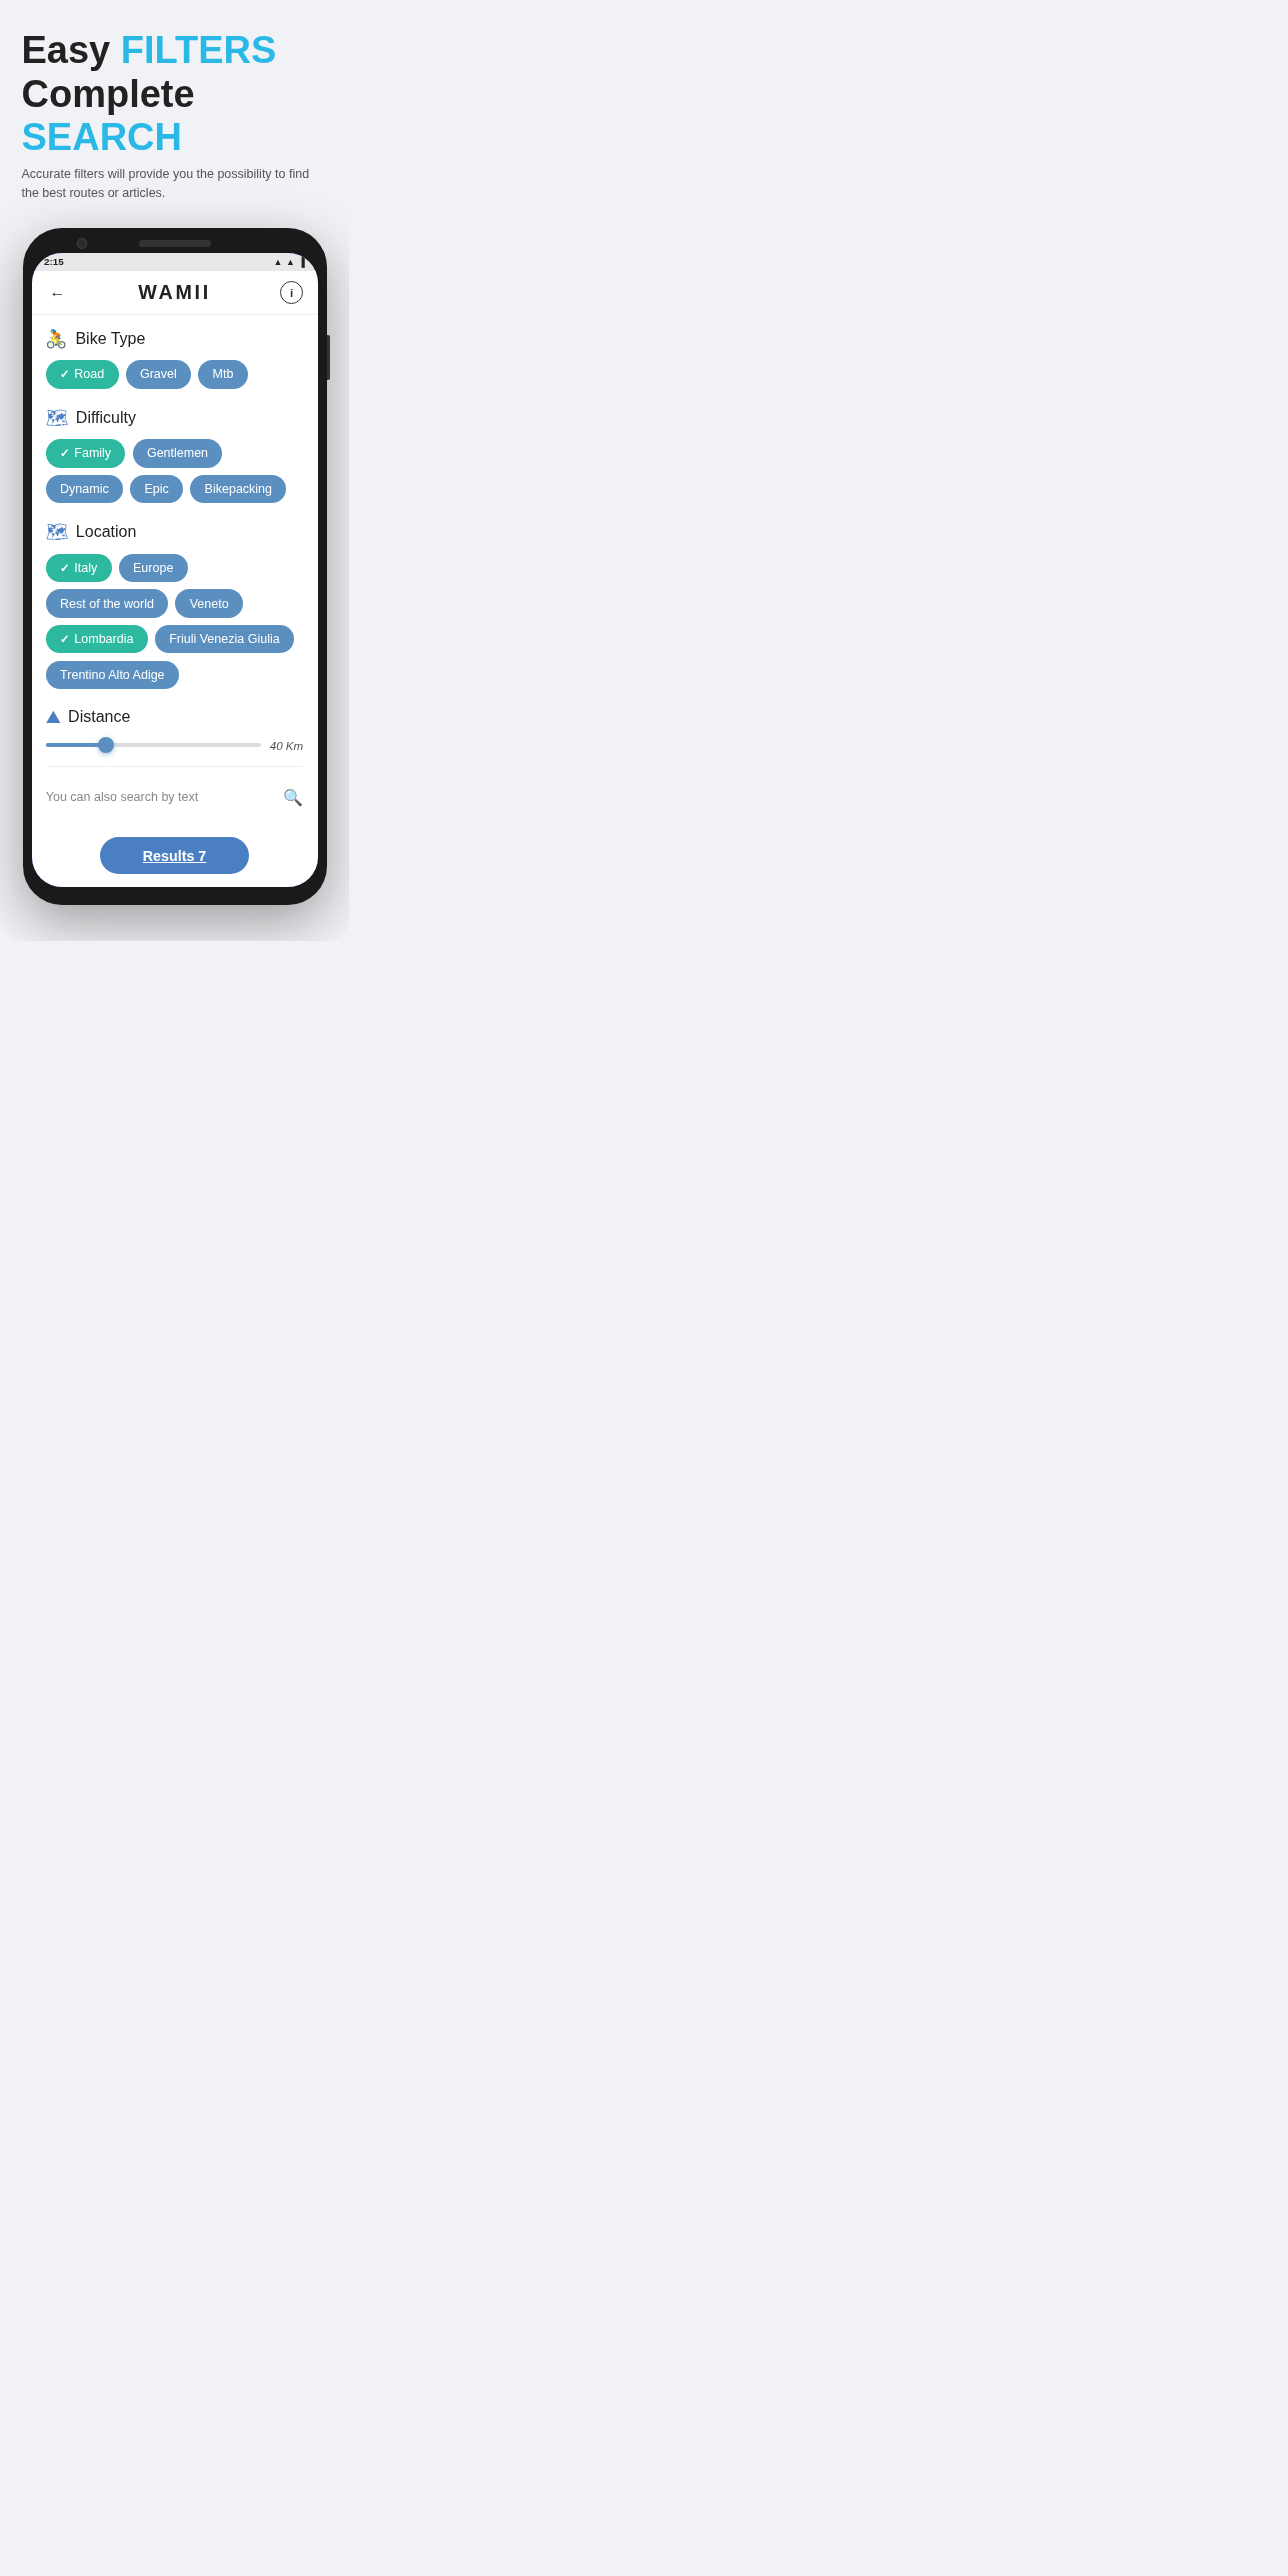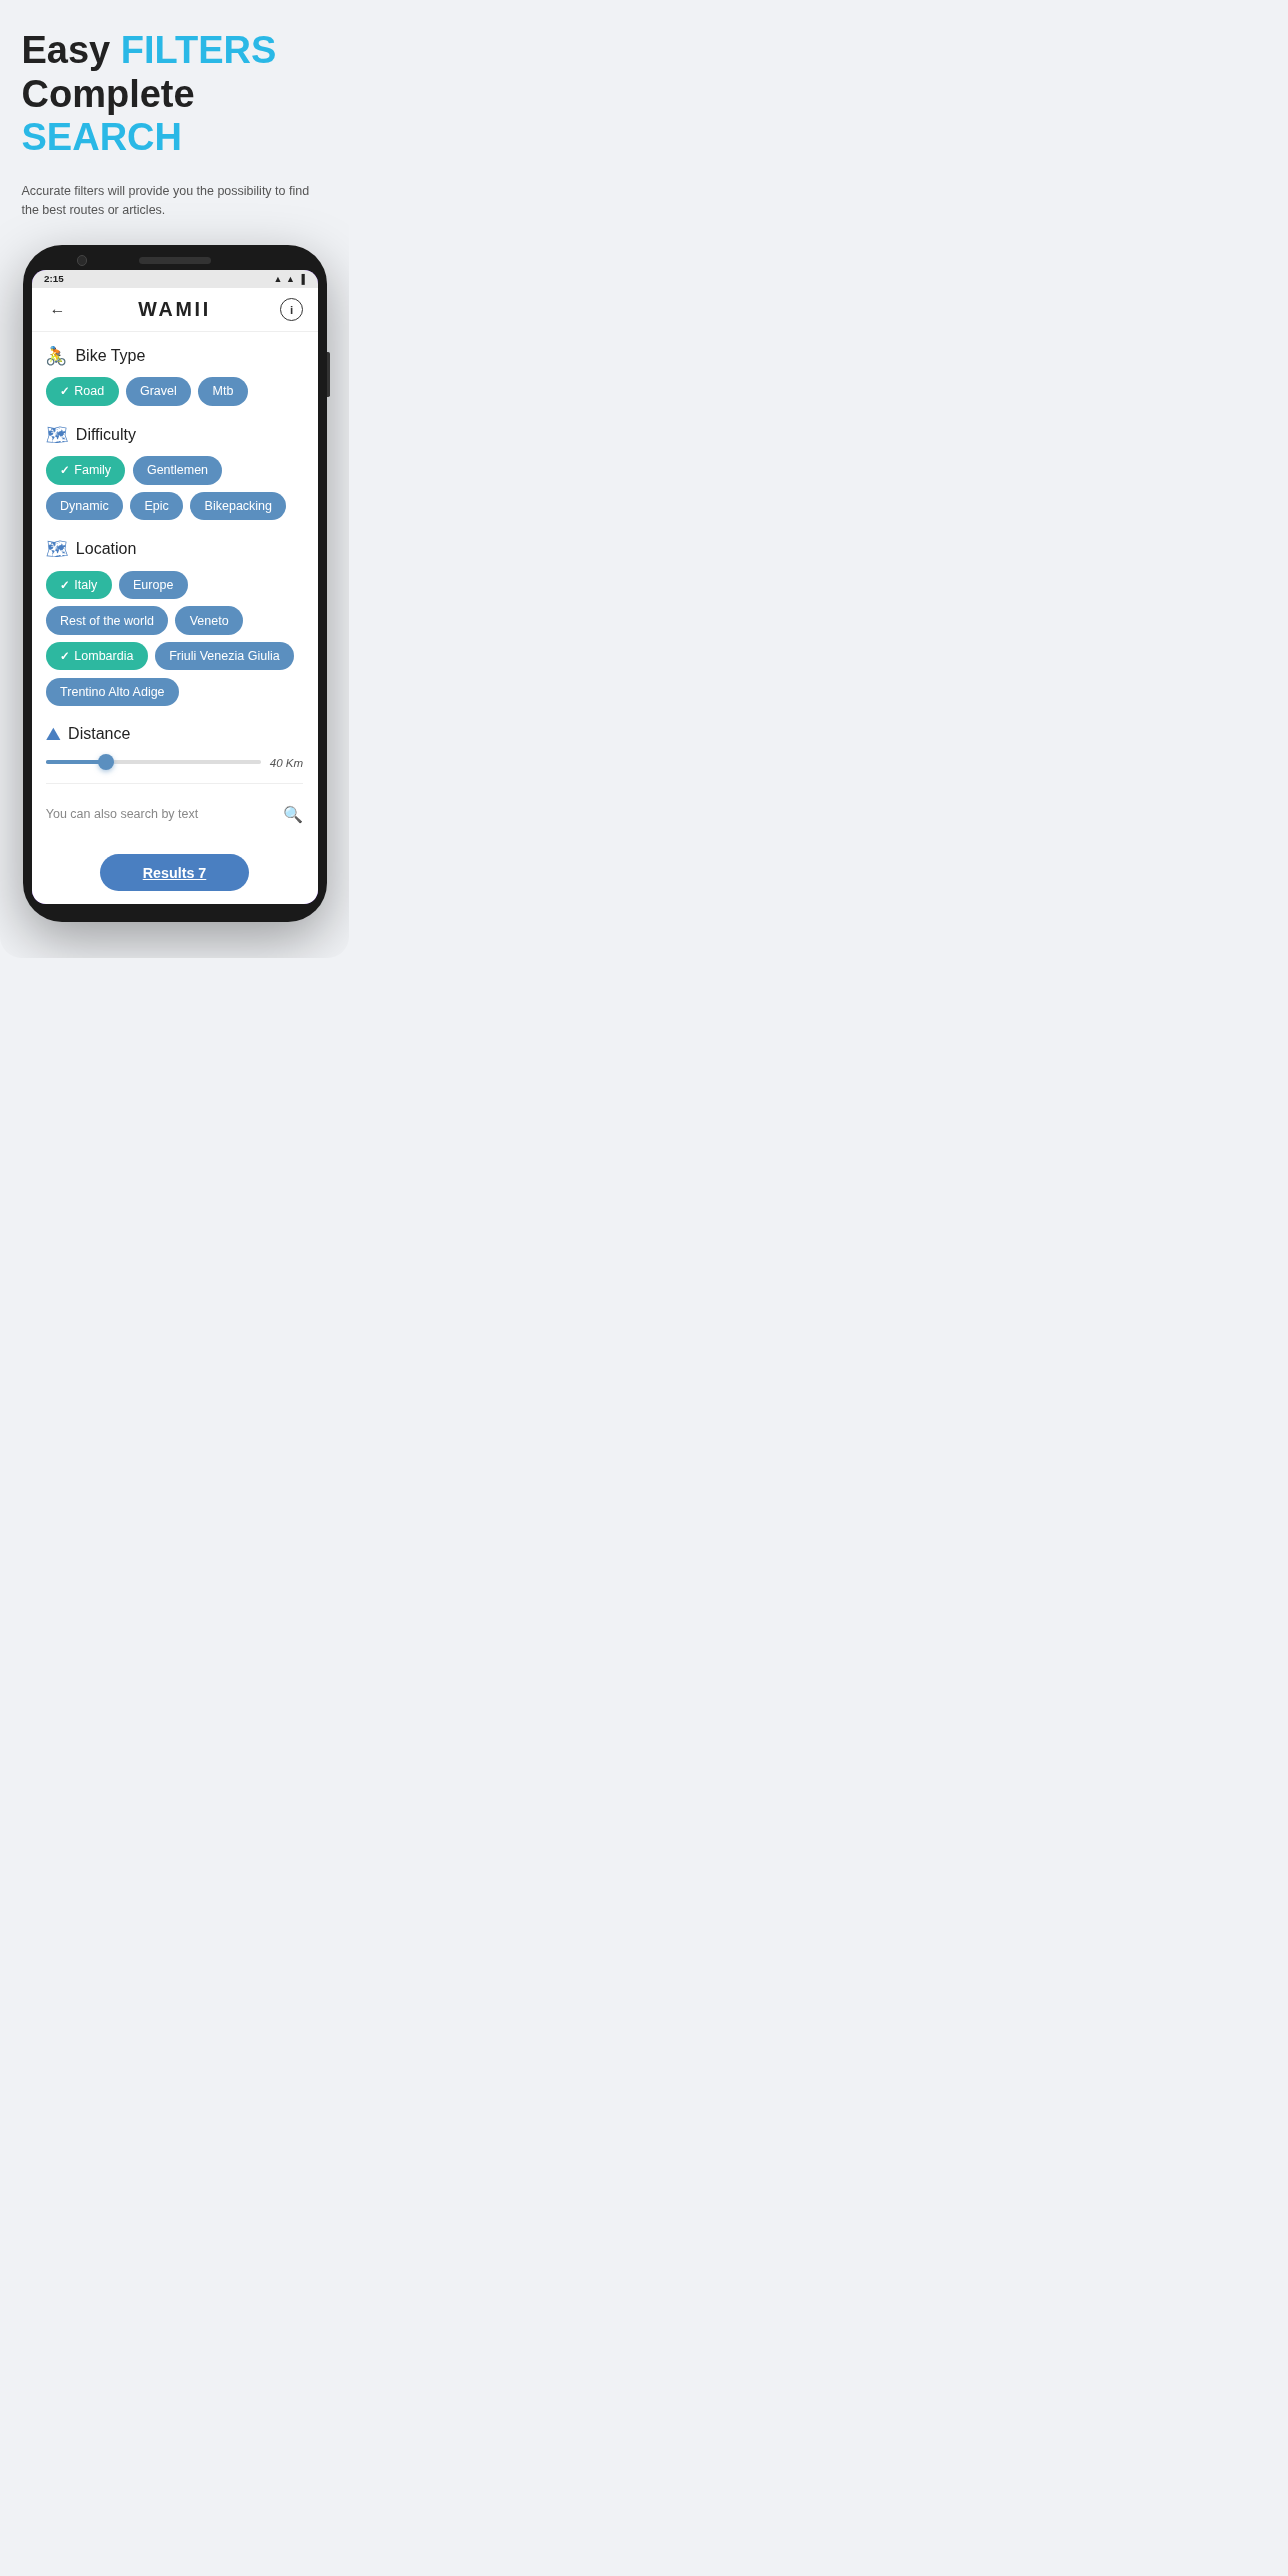--- a/index.html
+++ b/index.html
@@ -19,21 +19,21 @@
     .header-section {
       width: 100%;
       margin-bottom: 25px;
     }
 
     .headline {
       font-size: 38px;
       font-weight: 800;
       color: #222;
       line-height: 1.15;
-      margin-bottom: 22px;
+      margin-bottom: 5px;
     }
 
     .headline .accent {
       color: #2ab8e6;
     }
 
     .subtitle {
       font-size: 12.5px;
       color: #555;
       line-height: 1.5;
@@ -75,21 +75,21 @@
       height: 10.7px;
       background: #2a2a2a;
       border-radius: 50%;
       border: 1.8px solid #444;
       position: absolute;
       left: 45px;
     }
 
     .phone-screen {
       background: #6d28d9;
-      border-radius: 14px;
+      border-radius: 30px;
       overflow: hidden;
     }
 
     
     .status-bar {
       background: #e8e8e8;
       display: flex;
       justify-content: space-between;
       align-items: center;
       padding: 3.6px 12.5px;

